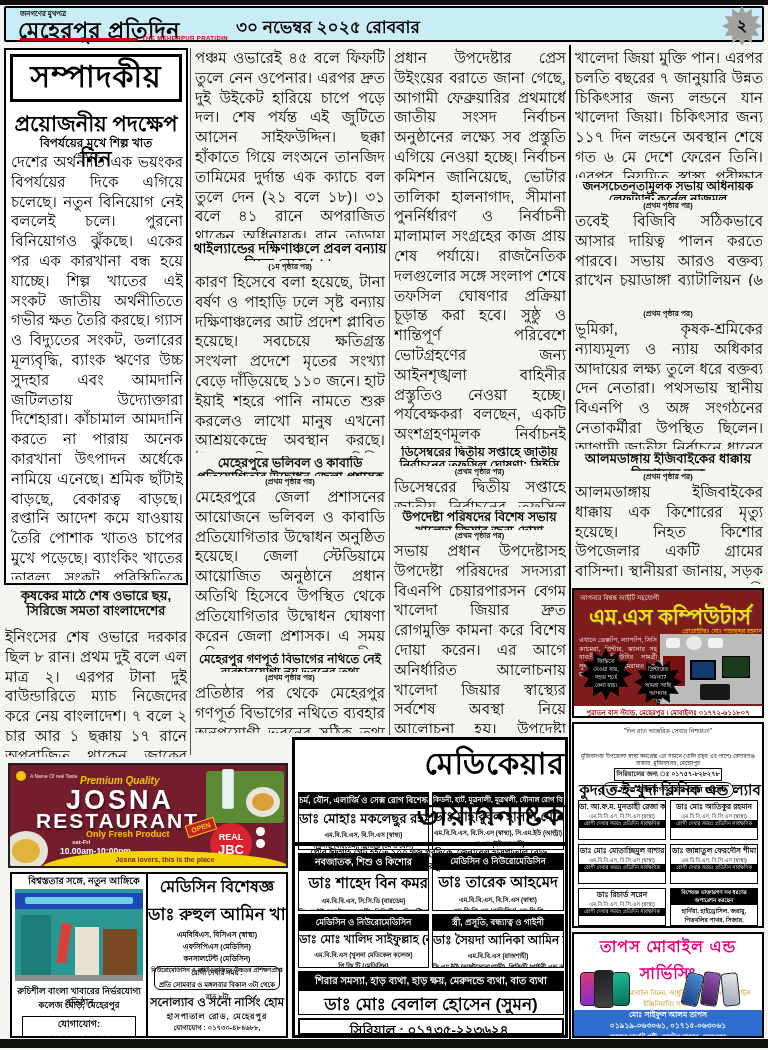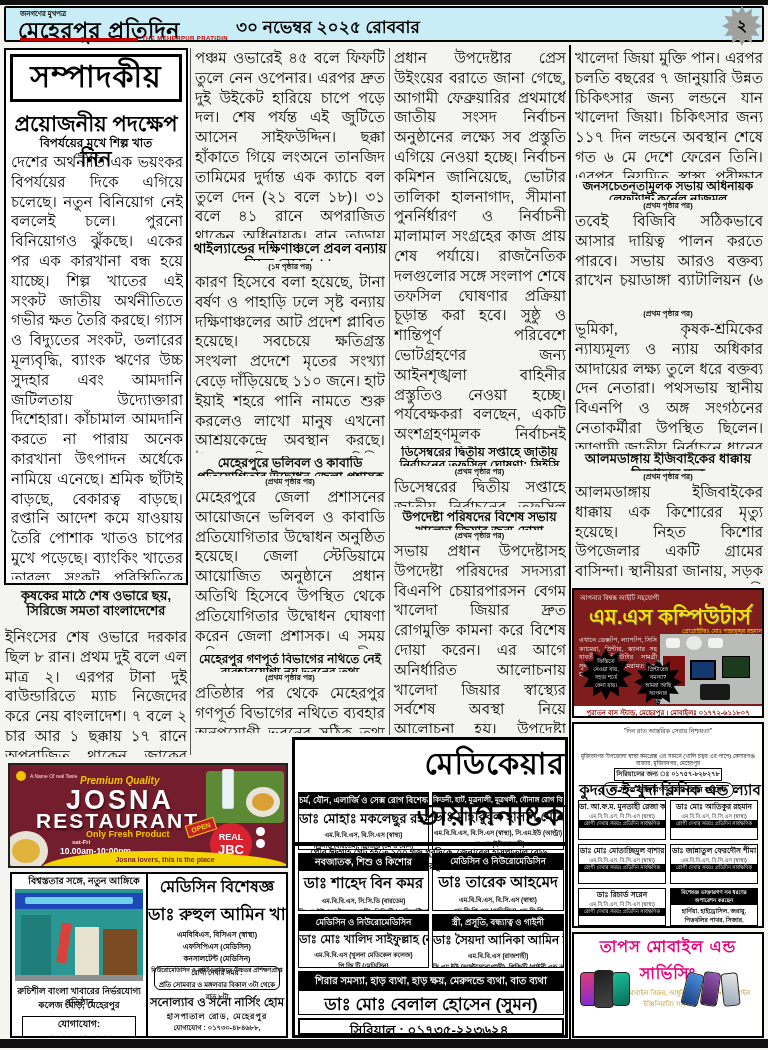--- a/index.html
+++ b/index.html
@@ -232,20 +232,25 @@
     <div class="tp-name">তাপস মোবাইল এন্ড সার্ভিসিং</div>
     <div class="tp-sub">নতুন ও পুরাতন মোবাইল বিক্রয়, আধুনিক প্রযুক্তিতে দক্ষ মোবাইল ইঞ্জিনিয়ারিং সামগ্রী</div>
     <div class="abs" style="left:6px; top:36px; width:180px; height:38px;">
       <div class="abs phone" style="left:0; top:2px; width:18px; height:34px; background:linear-gradient(160deg,#e33a72,#7a2bd6);"></div>
       <div class="abs phone" style="left:14px; top:0; width:20px; height:38px; background:linear-gradient(160deg,#1e1e1e,#444);"></div>
       <div class="abs phone" style="left:32px; top:2px; width:18px; height:34px; background:linear-gradient(160deg,#18c29c,#0b6c57);"></div>
       <div class="abs phone" style="left:104px; top:3px; width:17px; height:33px; background:linear-gradient(200deg,#4a90e2,#1b3e7a); transform:rotate(14deg);"></div>
       <div class="abs phone" style="left:122px; top:2px; width:17px; height:34px; background:linear-gradient(200deg,#9b59b6,#3b1d52); transform:rotate(8deg);"></div>
       <div class="abs phone" style="left:142px; top:3px; width:17px; height:33px; background:linear-gradient(200deg,#e8e8e8,#9aa7b8); transform:rotate(-6deg);"></div>
     </div>
+    <div class="abs tp-strip" style="left:0; top:76px; width:188px; height:28px;">
+      <div>মোঃ সাইফুল আলম তাপস</div>
+      <div>০১৯১৯-০৬৩০৬১, ০১৭১৫-০৬৩০৬১</div>
+      <div style="font-size:6.5px;">জাহের মার্কেট পট্টি, হোটেল বাজার, মেহেরপুর</div>
+    </div>
   </div>
 
   <div class="abs josna" style="left:8px; top:763px; width:280px; height:105px;">
     <div class="abs" style="left:6px; top:6px; width:10px; height:10px; border-radius:50%; background:#f2c400;"></div>
     <div class="abs" style="left:20px; top:8px; font-size:5px; color:#f4e3d0;">A Name Of real Taste</div>
     <div class="abs josna-quality" style="left:70px; top:10px;">Premium Quality</div>
     <div class="abs josna-name1" style="left:56px; top:20px;">JOSNA</div>
     <div class="abs josna-name2" style="left:26px; top:44px;">RESTAURANT</div>
     <div class="abs josna-fresh" style="left:76px; top:64px;">Only Fresh Product</div>
     <div class="abs" style="left:62px; top:74px; font-size:6px; color:#f2e6d8; font-weight:bold;">sat-Fri</div>
@@ -322,21 +327,21 @@
     <div class="abs mc-box" style="left:137px; top:52px; width:132px; height:58px;">
       <div class="mc-spec" style="font-size:7px;">কিডনী, হার্ট, মূত্রনালী, মূত্রথলী, যৌনাঙ্গ রোগ বিশেষজ্ঞ ও সার্জন</div>
       <div class="mc-name">ডাঃ মাহাবুবুল হাসান মেহেদী</div>
       <div class="mc-line">এম.বি.বি.এস, বি.সি.এস (স্বাস্থ্য), সি.এম.ইউ (আল্ট্রা)</div>
       <div class="mc-line">এম.এস (ইউরোলজী)</div>
 
     </div>
 
     <div class="abs mc-box" style="left:3px; top:113px; width:131px; height:58px;">
       <div class="mc-spec" style="font-size:9.5px;">নবজাতক, শিশু ও কিশোর</div>
-      <div class="mc-name" style="font-size:15px;">ডাঃ শাহেদ বিন কমর</div>
+      <div class="mc-name" style="font-size:15px;text-align:right;">ডাঃ শাহেদ বিন কমর</div>
       <div class="mc-line">এম.বি.বি.এস, সি.সি.ডি (বারডেম)</div>
       <div class="mc-line">সি.এম.ইউ (আল্ট্রাসনোগ্রাফী), পিজিটি (পেডিয়াট্রিক্স)</div>
 
     </div>
     <div class="abs mc-box" style="left:137px; top:113px; width:132px; height:58px;">
       <div class="mc-spec">মেডিসিন ও নিউরোমেডিসিন</div>
       <div class="mc-name" style="font-size:15px;">ডাঃ তারেক আহমেদ</div>
       <div class="mc-line">এম.বি.বি.এস, বি.সি.এস (স্বাস্থ্য)</div>
       <div class="mc-line">এফ.সি.পি.এস (মেডিসিন) এফ.সি.পি</div>
 

